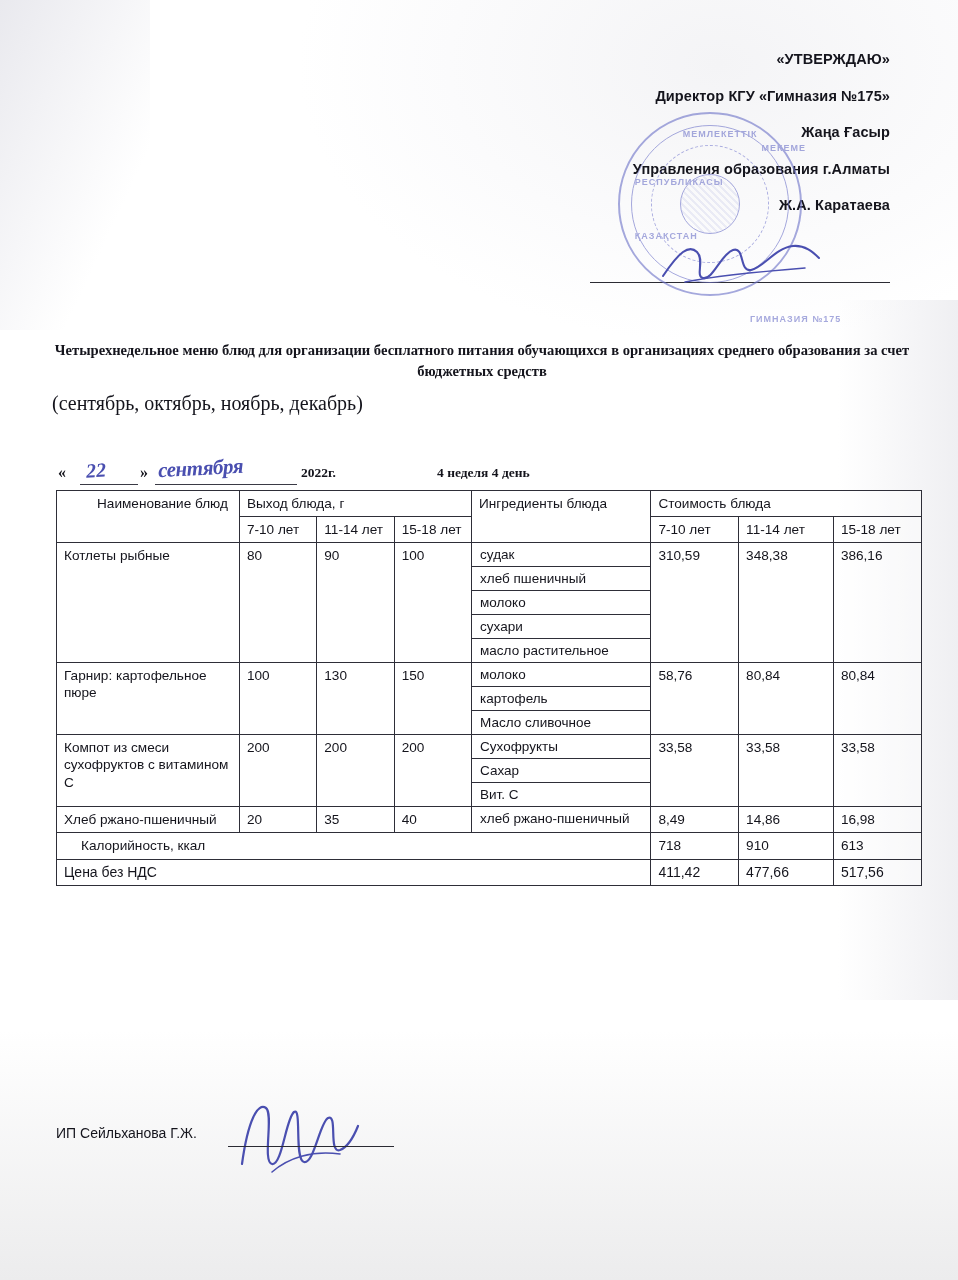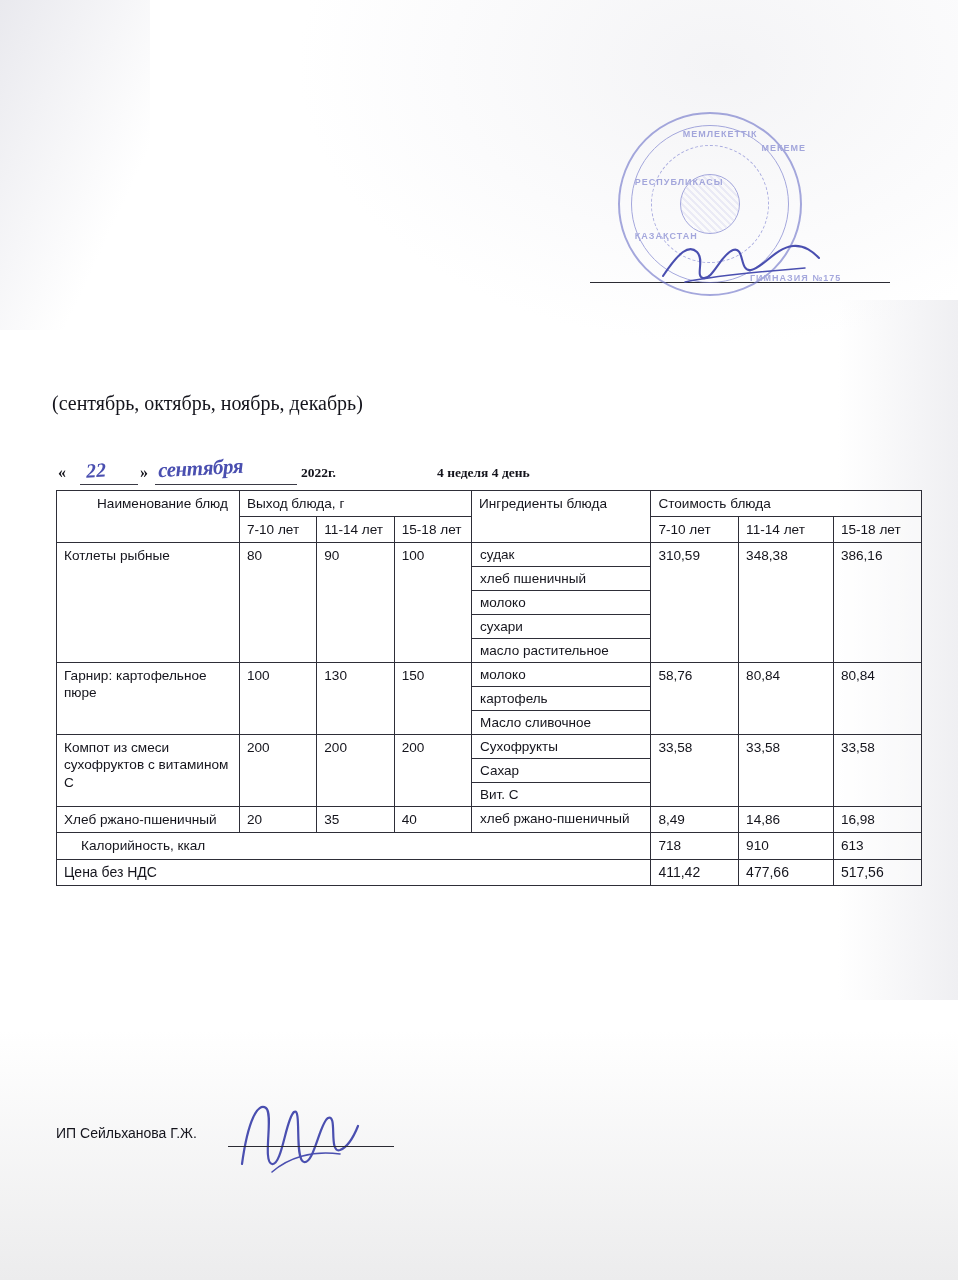--- a/index.html
+++ b/index.html
@@ -256,43 +256,51 @@
 </style>
 </head>
 <body>
 
 <div class="page">
 
   <div class="shade shade-top-left"></div>
   <div class="shade shade-right"></div>
   <div class="shade shade-bottom"></div>
 
+  <div class="header-block">
+    <div class="line">«УТВЕРЖДАЮ»</div>
+    <div class="line">Директор КГУ «Гимназия №175»</div>
+    <div class="line">Жаңа Ғасыр</div>
+    <div class="line">Управления образования г.Алматы</div>
+    <div class="line">Ж.А. Каратаева</div>
+  </div>
   <div class="sign-rule"></div>
 
   <div class="stamp">
     <div class="stamp-text">
       <span style="transform: rotate(-110deg) translate(0,-80px) rotate(110deg);">ҚАЗАҚСТАН</span>
       <span style="transform: rotate(-70deg) translate(0,-80px) rotate(70deg);">РЕСПУБЛИКАСЫ</span>
       <span style="transform: rotate(-20deg) translate(0,-80px) rotate(20deg);">МЕМЛЕКЕТТІК</span>
       <span style="transform: rotate(40deg) translate(0,-80px) rotate(-40deg);">МЕКЕМЕ</span>
-      <span style="transform: rotate(150deg) translate(0,-80px) rotate(-150deg);">ГИМНАЗИЯ №175</span>
+      <span style="transform: rotate(150deg) translate(0,-80px) rotate(-150deg); margin-top: 41px;">ГИМНАЗИЯ №175</span>
     </div>
     <div class="stamp-center"></div>
   </div>
 
   <svg class="signature-top" viewBox="0 0 170 60">
     <path d="M8 44 C24 20, 34 12, 42 20 C50 28, 40 44, 48 46 C58 48, 66 22, 78 18 C90 14, 84 40, 96 38 C108 36, 120 16, 138 14 C150 13, 158 20, 164 26" fill="none" stroke="#4a4fb0" stroke-width="2.1" stroke-linecap="round"></path>
     <path d="M30 50 C60 44, 100 40, 150 36" fill="none" stroke="#4a4fb0" stroke-width="1.5" stroke-linecap="round"></path>
   </svg>
 
   <svg class="signature-bottom" viewBox="0 0 140 90">
     <path d="M14 72 C20 28, 30 10, 38 16 C46 22, 34 70, 44 72 C54 74, 58 26, 66 20 C74 14, 66 68, 76 70 C86 72, 92 30, 100 26 C110 21, 100 62, 112 58 C120 55, 126 44, 130 34" fill="none" stroke="#4a4fb0" stroke-width="2.2" stroke-linecap="round"></path>
     <path d="M44 80 C60 66, 84 58, 112 62" fill="none" stroke="#4a4fb0" stroke-width="1.6" stroke-linecap="round"></path>
   </svg>
 
+  <div class="title">Четырехнедельное меню блюд для организации бесплатного питания   обучающихся в организациях среднего образования за счет бюджетных средств</div>
   <div class="subtitle">(сентябрь, октябрь, ноябрь, декабрь)</div>
 
   <div class="date-row">
     <span class="date-q1">«</span>
     <span class="hand-day">22</span>
     <span class="date-q2">»</span>
     <span class="hand-month">сентября</span>
     <span class="date-year">2022г.</span>
     <span class="date-underline-1"></span>
     <span class="date-underline-2"></span>

